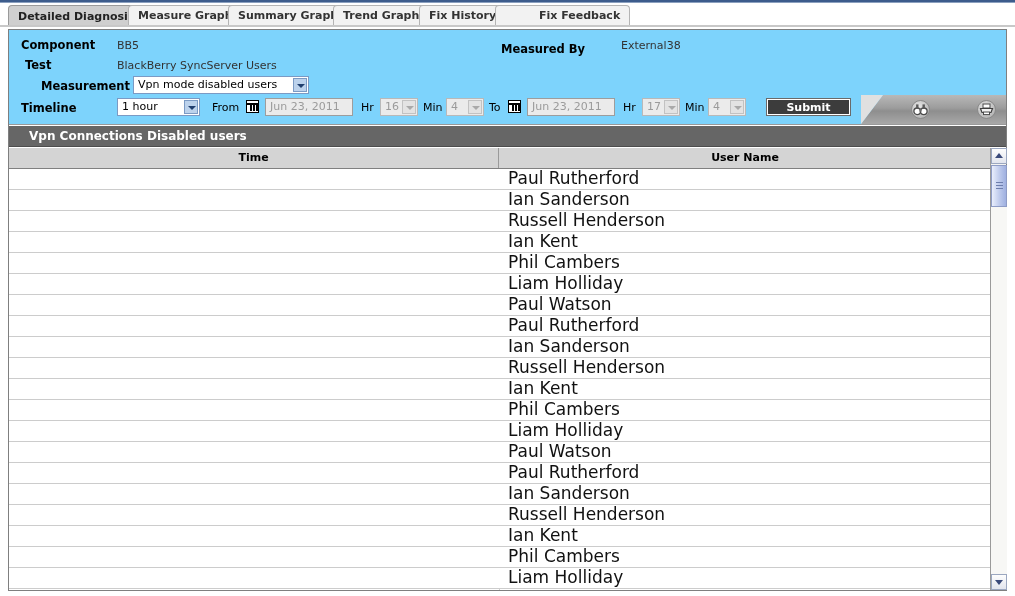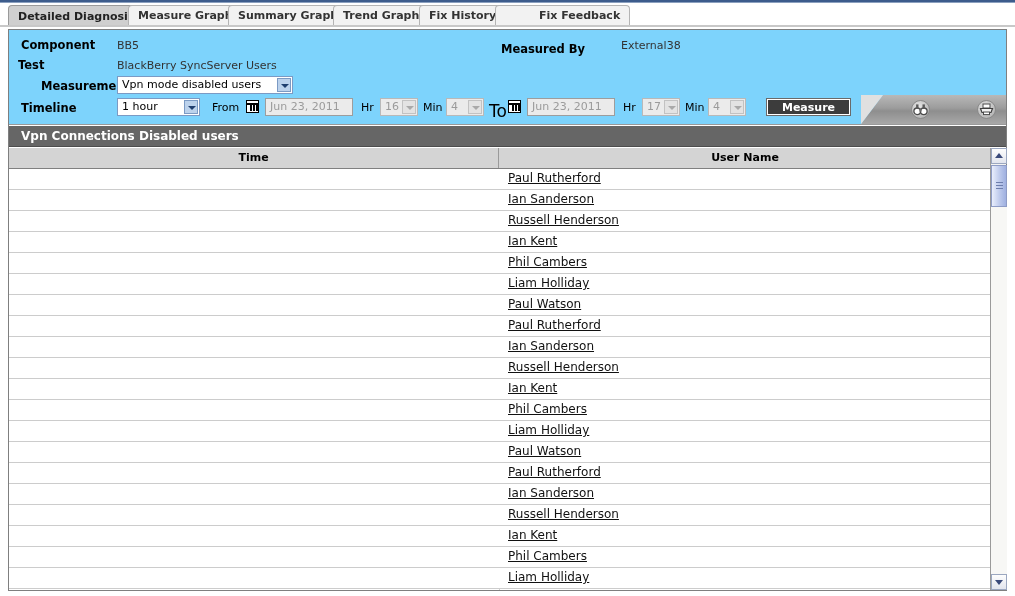--- a/index.html
+++ b/index.html
@@ -138,21 +138,21 @@
     background:radial-gradient(circle at 40% 35%,#e8e8e8,#b9b9b9 70%,#a0a0a0);
     border:1px solid #8a8a8a;box-sizing:border-box;cursor:pointer;
   }
   .ticon svg{position:absolute;left:0;top:0;}
 
   
   .ttitle{
     position:absolute;left:0;top:96px;width:997px;height:21px;
     background:#666666;
     color:#fff;font-weight:bold;font-size:12px;
-    line-height:21px;padding-left:12px;
+    line-height:21px;padding-left:20px;
     box-sizing:border-box;
     border-bottom:1px solid #4d4d4d;
     white-space:nowrap;
     overflow:hidden;
   }
 
   
   .tablewrap{
     position:absolute;left:0;top:118px;width:997px;height:442px;
     background:#fff;overflow:hidden;
@@ -182,22 +182,22 @@
   }
   .datarow{
     position:relative;height:21px;
     border-bottom:1px solid #cccccc;
     box-sizing:border-box;
     background:#fff;
   }
   .cell-time{position:absolute;left:0;top:0;width:490px;height:20px;}
   .cell-user{
     position:absolute;left:491px;top:0;width:490px;height:20px;
-    line-height:19px;font-size:12px;color:#111;
-    padding-left:8px;box-sizing:border-box;white-space:nowrap;text-decoration:underline;
+    line-height:19px;font-size:17px;color:#111;
+    padding-left:8px;box-sizing:border-box;white-space:nowrap;
   }
   .vdiv{position:absolute;left:490px;top:0;width:1px;height:421px;background:#cfcfcf;}
 
   
   .sb{
     position:absolute;right:0;top:118px;width:16px;height:442px;
     background:#f4f4f2;
     border-left:1px solid #9a9a9a;
     box-sizing:border-box;
   }
@@ -245,28 +245,28 @@
   </div>
   <div class="tabline"></div>
 
   <div class="panel">
 
     <div class="form">
 
       <div class="lbl" style="left:12px;top:8px;">Component</div>
       <div class="val" style="left:108px;top:9px;">BB5</div>
 
-      <div class="lbl" style="left:9px;top:28px;">Test</div>
+      <div class="lbl" style="left:16px;top:28px;">Test</div>
       <div class="val" style="left:108px;top:29px;">BlackBerry SyncServer Users</div>
 
       <div class="lbl" style="left:492px;top:12px;">Measured By</div>
       <div class="val" style="left:612px;top:9px;">External38</div>
 
       <div class="lbl" style="left:12px;top:49px;margin-left:20px;">Measurement</div>
-      <div class="sel" style="left:108px;top:46px;width:176px;">
+      <div class="sel" style="left:124px;top:46px;width:176px;">
         <span>Vpn mode disabled users</span>
         <span class="arrow"></span>
       </div>
 
       <div class="lbl" style="left:12px;top:71px;">Timeline</div>
       <div class="sel" style="left:108px;top:68px;width:83px;">
         <span>1 hour</span>
         <span class="arrow"></span>
       </div>
 
@@ -277,35 +277,35 @@
       <div class="sel disabled" style="left:371px;top:68px;width:38px;">
         <span>16</span>
         <span class="arrow"></span>
       </div>
       <div class="lbl" style="left:414px;top:71px;font-weight:normal;font-size:11px;">Min</div>
       <div class="sel disabled" style="left:437px;top:68px;width:38px;">
         <span>4</span>
         <span class="arrow"></span>
       </div>
 
-      <div class="lbl" style="left:480px;top:71px;font-weight:normal;font-size:17px;">To</div>
+      <div class="lbl" style="left:480px;top:71px;font-weight:normal;font-size:11px;">To</div>
       <div class="cal" style="left:499px;top:70px;"></div>
       <div class="txt" style="left:518px;top:68px;width:88px;">Jun 23, 2011</div>
       <div class="lbl" style="left:614px;top:71px;font-weight:normal;font-size:11px;">Hr</div>
       <div class="sel disabled" style="left:633px;top:68px;width:38px;">
         <span>17</span>
         <span class="arrow"></span>
       </div>
       <div class="lbl" style="left:676px;top:71px;font-weight:normal;font-size:11px;">Min</div>
       <div class="sel disabled" style="left:699px;top:68px;width:38px;">
         <span>4</span>
         <span class="arrow"></span>
       </div>
 
-      <div class="submit" style="left:758px;top:69px;">Measure</div>
+      <div class="submit" style="left:758px;top:69px;">Submit</div>
 
       <div class="toolwrap">
         <div class="toolbg"></div>
         <div class="toolsep"></div>
 
         <div class="ticon" style="left:50px;">
           <svg width="17" height="17" viewBox="0 0 17 17">
             <circle cx="5.2" cy="10.3" r="3.3" fill="#fff" stroke="#4a4a4a" stroke-width="1.3"></circle>
             <circle cx="11.8" cy="10.3" r="3.3" fill="#fff" stroke="#4a4a4a" stroke-width="1.3"></circle>
             <rect x="4.1" y="3.4" width="2.4" height="4.6" fill="#5a5a5a"></rect>

